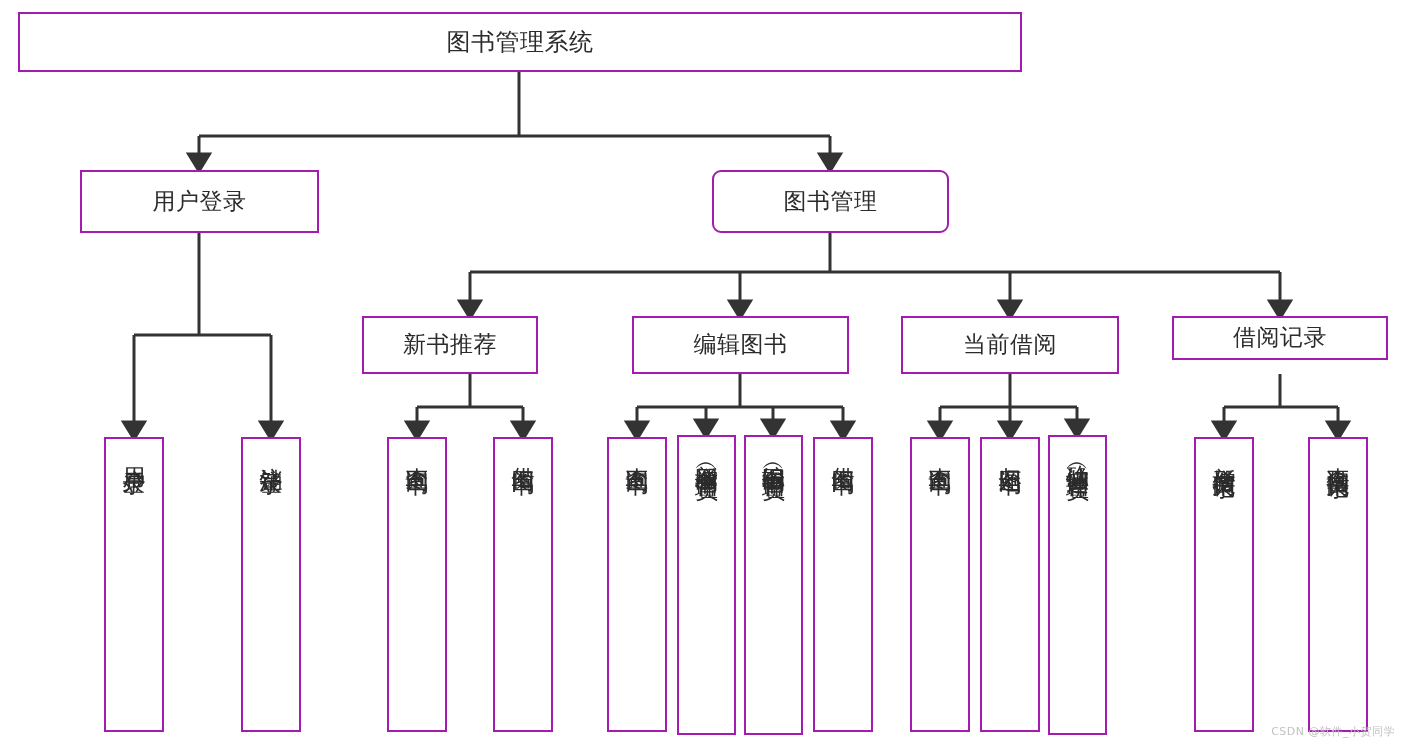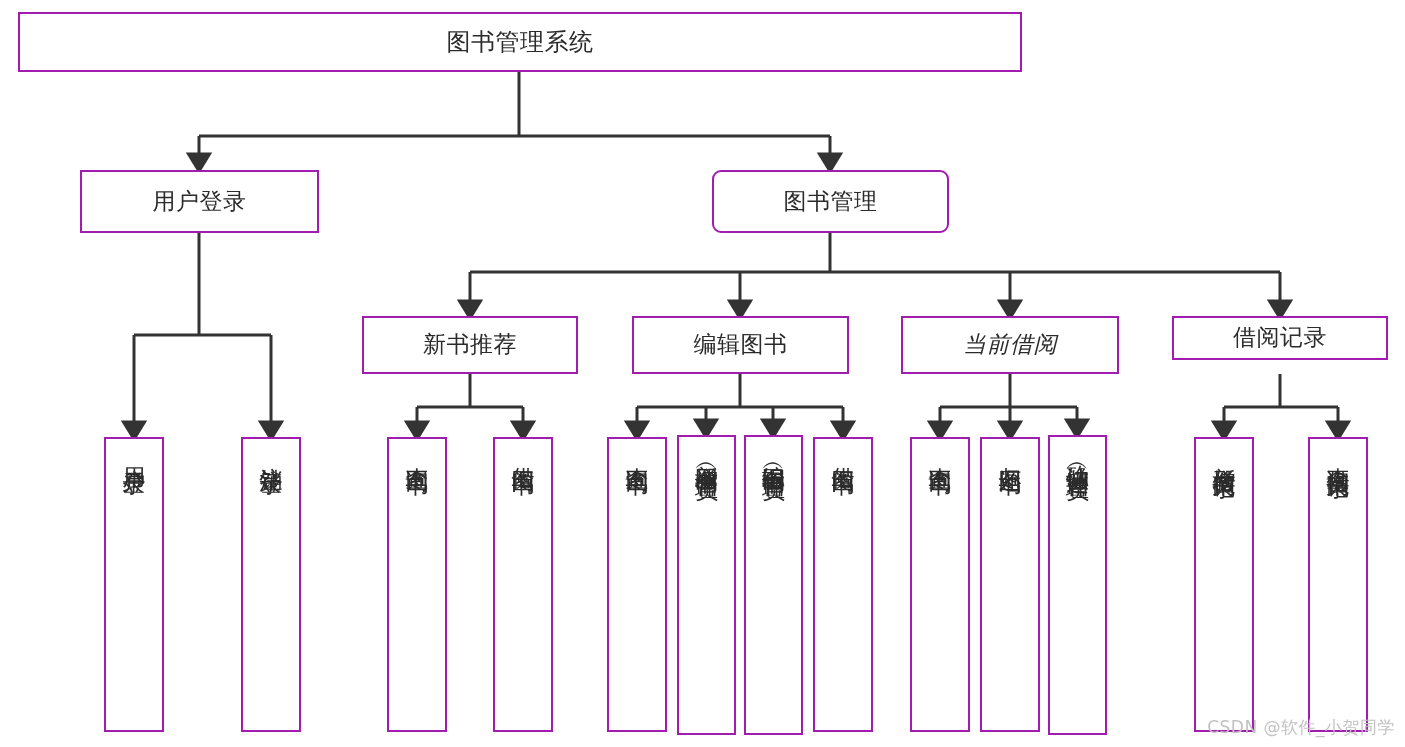--- a/index.html
+++ b/index.html
@@ -56,21 +56,21 @@
     letter-spacing: 2px;
     line-height: 1.0;
   }
   .node.root .label {
     font-size: 24px;
   }
   .watermark {
     position: absolute;
     right: 10px;
     bottom: 8px;
-    font-size: 17px;
+    font-size: 11px;
     color: #c2c2c2;
     letter-spacing: 0.5px;
     z-index: 5;
     white-space: pre;
   }
 </style>
 </head>
 <body>
 
 <div id="canvas">
@@ -129,27 +129,27 @@
     <span class="label">图书管理系统</span>
   </div>
 
   <div class="node horiz" style="left:80px; top:170px; width:239px; height:63px;">
     <span class="label">用户登录</span>
   </div>
   <div class="node horiz" style="left:712px; top:170px; width:237px; height:63px;border-radius:9px;">
     <span class="label">图书管理</span>
   </div>
 
-  <div class="node horiz" style="left:362px; top:316px; width:216px; height:58px;">
+  <div class="node horiz" style="left:362px; top:316px; width:176px; height:58px;">
     <span class="label">新书推荐</span>
   </div>
   <div class="node horiz" style="left:632px; top:316px; width:217px; height:58px;">
     <span class="label">编辑图书</span>
   </div>
-  <div class="node horiz" style="left:901px; top:316px; width:218px; height:58px;font-style:italic;">
+  <div class="node horiz" style="left:901px; top:316px; width:218px; height:58px;">
     <span class="label">当前借阅</span>
   </div>
   <div class="node horiz" style="left:1172px; top:316px; width:216px; height:44px;align-items:center;">
     <span class="label">借阅记录</span>
   </div>
 
   <div class="node vert" style="left:104px; top:437px; width:60px; height:295px;">
     <span class="label">用户登录</span>
   </div>
   <div class="node vert" style="left:241px; top:437px; width:60px; height:295px;">

